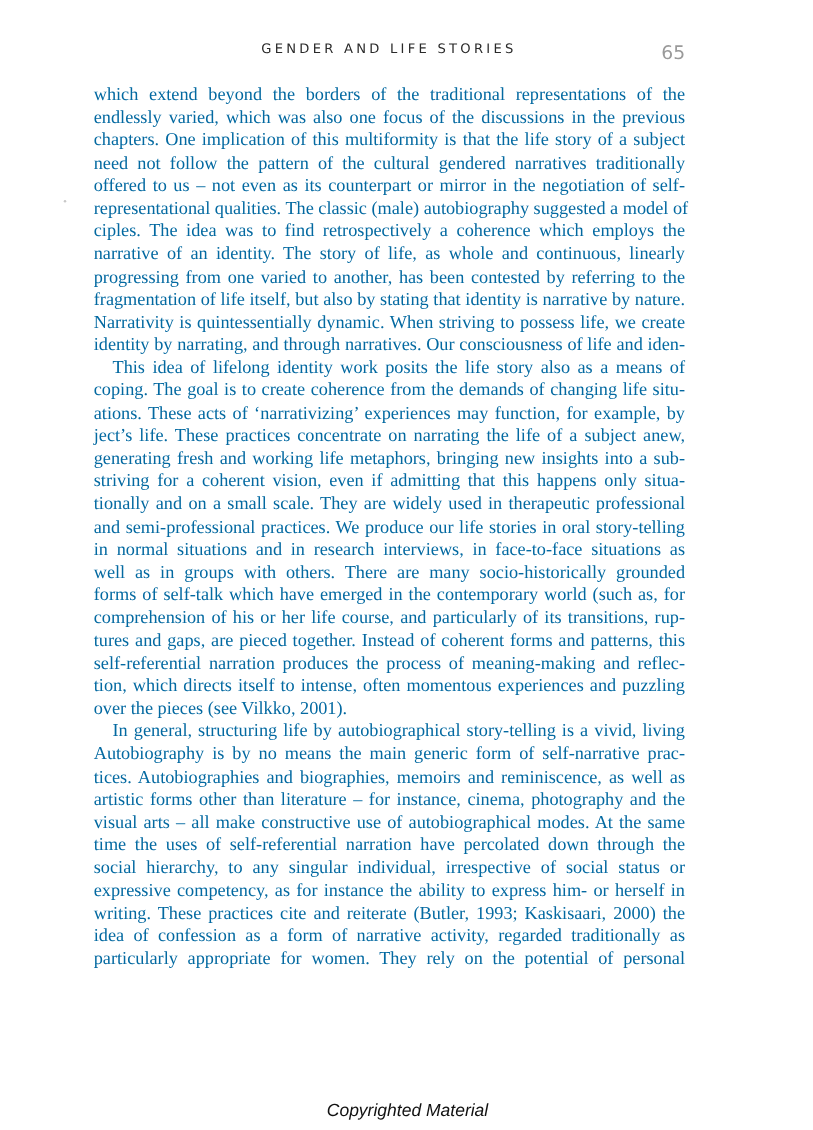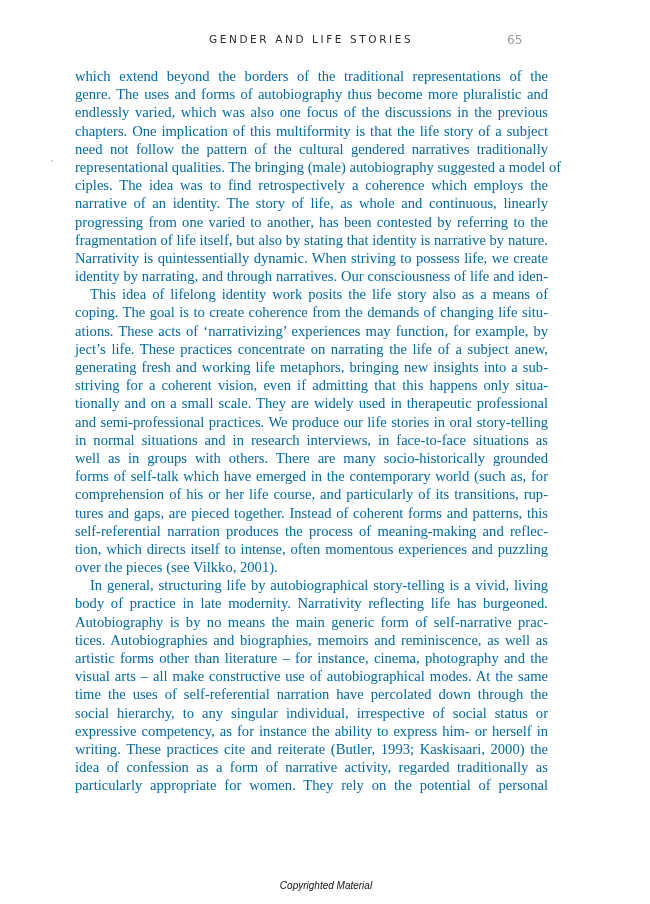--- a/index.html
+++ b/index.html
@@ -33,24 +33,24 @@
       left: 209px;
       top: 0;
       font-family: "DejaVu Sans", "Liberation Sans", sans-serif;
       font-size: 10.5px;
       letter-spacing: 2.6px;
       color: #2a2a2a;
       white-space: nowrap;
     }
     .page-number {
       position: absolute;
-      left: 507px;
+      left: 529px;
       top: 0;
       font-family: "DejaVu Sans", "Liberation Sans", sans-serif;
-      font-size: 12px;
+      font-size: 15px;
       color: #9a9a9a;
     }
     .body-text {
       position: absolute;
       left: 75px;
       top: 67px;
       width: 473px;
       font-family: "Liberation Serif", "DejaVu Serif", serif;
       font-size: 14.6px;
       line-height: 18.2px;
@@ -71,21 +71,21 @@
       padding-left: 15px;
     }
     .footer {
       position: absolute;
       top: 880px;
       left: 0;
       width: 650px;
       text-align: center;
       font-family: "Liberation Sans", "DejaVu Sans", sans-serif;
       font-style: italic;
-      font-size: 10px;
+      font-size: 14px;
       color: #111111;
     }
     .footer span { position: relative; left: 1px; }
     .speck {
       position: absolute;
       left: 51px;
       top: 160px;
       width: 2px;
       height: 2px;
       background: #c8c8c8;
@@ -99,25 +99,25 @@
   <div class="running-head">
     <span class="running-title">GENDER AND LIFE STORIES</span>
     <span class="page-number">65</span>
   </div>
 
   <div class="speck"></div>
 
   <div class="body-text">
     <div>
       <span class="line">which extend beyond the borders of the traditional representations of the</span>
-      <span class="line">genre. The uses and forms of autobiography thus become more pluralistic and</span>
       <span class="line">endlessly varied, which was also one focus of the discussions in the previous</span>
       <span class="line">chapters. One implication of this multiformity is that the life story of a subject</span>
       <span class="line">need not follow the pattern of the cultural gendered narratives traditionally</span>
-      <span class="line">representational qualities. The bringing (male) autobiography suggested a model of</span>
+      <span class="line">offered to us – not even as its counterpart or mirror in the negotiation of self-</span>
+      <span class="line">representational qualities. The classic (male) autobiography suggested a model of</span>
       <span class="line">ciples. The idea was to find retrospectively a coherence which employs the</span>
       <span class="line">narrative of an identity. The story of life, as whole and continuous, linearly</span>
       <span class="line">progressing from one varied to another, has been contested by referring to the</span>
       <span class="line">fragmentation of life itself, but also by stating that identity is narrative by nature.</span>
       <span class="line">Narrativity is quintessentially dynamic. When striving to possess life, we create</span>
       <span class="line">identity by narrating, and through narratives. Our consciousness of life and iden-</span>
     </div>
 
     <div>
       <span class="line indent">This idea of lifelong identity work posits the life story also as a means of</span>
@@ -133,21 +133,20 @@
       <span class="line">forms of self-talk which have emerged in the contemporary world (such as, for</span>
       <span class="line">comprehension of his or her life course, and particularly of its transitions, rup-</span>
       <span class="line">tures and gaps, are pieced together. Instead of coherent forms and patterns, this</span>
       <span class="line">self-referential narration produces the process of meaning-making and reflec-</span>
       <span class="line">tion, which directs itself to intense, often momentous experiences and puzzling</span>
       <span class="line last">over the pieces (see Vilkko, 2001).</span>
     </div>
 
     <div>
       <span class="line indent">In general, structuring life by autobiographical story-telling is a vivid, living</span>
-      <span class="line">body of practice in late modernity. Narrativity reflecting life has burgeoned.</span>
       <span class="line">Autobiography is by no means the main generic form of self-narrative prac-</span>
       <span class="line">tices. Autobiographies and biographies, memoirs and reminiscence, as well as</span>
       <span class="line">artistic forms other than literature – for instance, cinema, photography and the</span>
       <span class="line">visual arts – all make constructive use of autobiographical modes. At the same</span>
       <span class="line">time the uses of self-referential narration have percolated down through the</span>
       <span class="line">social hierarchy, to any singular individual, irrespective of social status or</span>
       <span class="line">expressive competency, as for instance the ability to express him- or herself in</span>
       <span class="line">writing. These practices cite and reiterate (Butler, 1993; Kaskisaari, 2000) the</span>
       <span class="line">idea of confession as a form of narrative activity, regarded traditionally as</span>
       <span class="line">particularly appropriate for women. They rely on the potential of personal</span>

